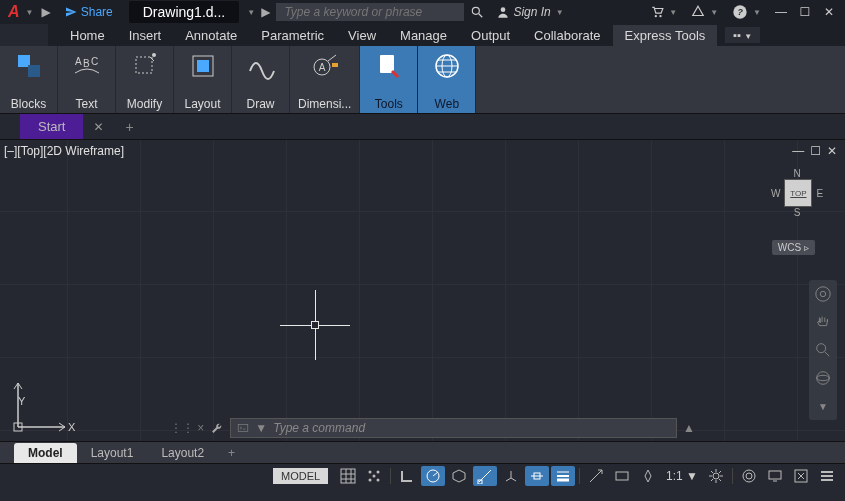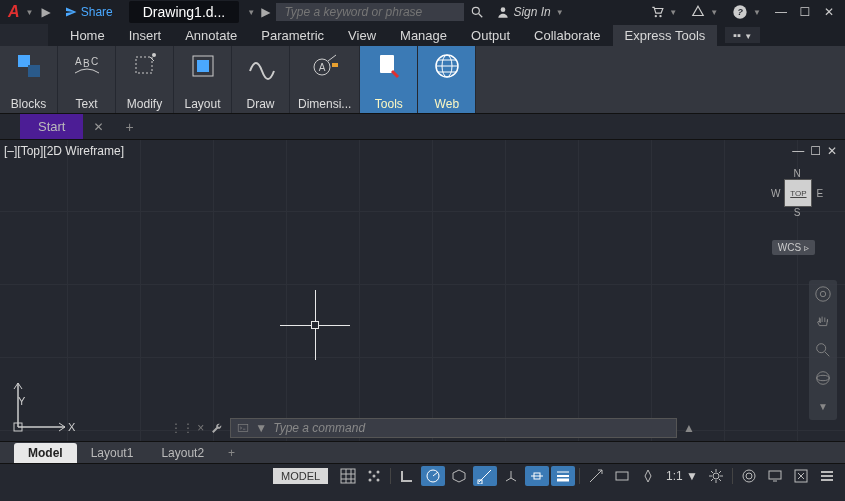--- a/index.html
+++ b/index.html
@@ -24,21 +24,21 @@
 .menu-item { padding:3px 12px; color:#d8d8d8; font-size:13px; }
 .menu-item.active { background:#34373f; }
 .menu-extra { margin-left:8px; color:#ccc; padding:2px 8px; background:#2a2d35; font-size:11px; }
 
 
 .ribbon { height:68px; background:#34373f; display:flex; border-bottom:1px solid #111; }
 .r-panel { display:flex; flex-direction:column; align-items:center; justify-content:space-between; padding:4px 8px 2px; border-right:1px solid #252830; min-width:58px; }
 .r-panel.accent { background:#3b7ab5; color:#fff; }
 .r-icon { width:32px; height:32px; display:flex; align-items:center; justify-content:center; }
 .r-label { font-size:12px; color:#ddd; }
-.r-panel.accent .r-label { color:#fef9c3; }
+.r-panel.accent .r-label { color:#0f172a; }
 
 
 .filetabs { height:26px; background:#252830; display:flex; align-items:center; padding-left:20px; border-bottom:1px solid #111; }
 .ftab { padding:5px 18px; background:#4c1d95; color:#bbb; font-size:13px; }
 .ftab.active { background:#34373f; color:#fff; font-weight:bold; }
 .ftab-close { padding:0 10px; color:#999; }
 .ftab-add { padding:0 12px; color:#888; font-size:14px; }
 
 
 .workspace { position:relative; height:301px; background:#252830; background-image:

